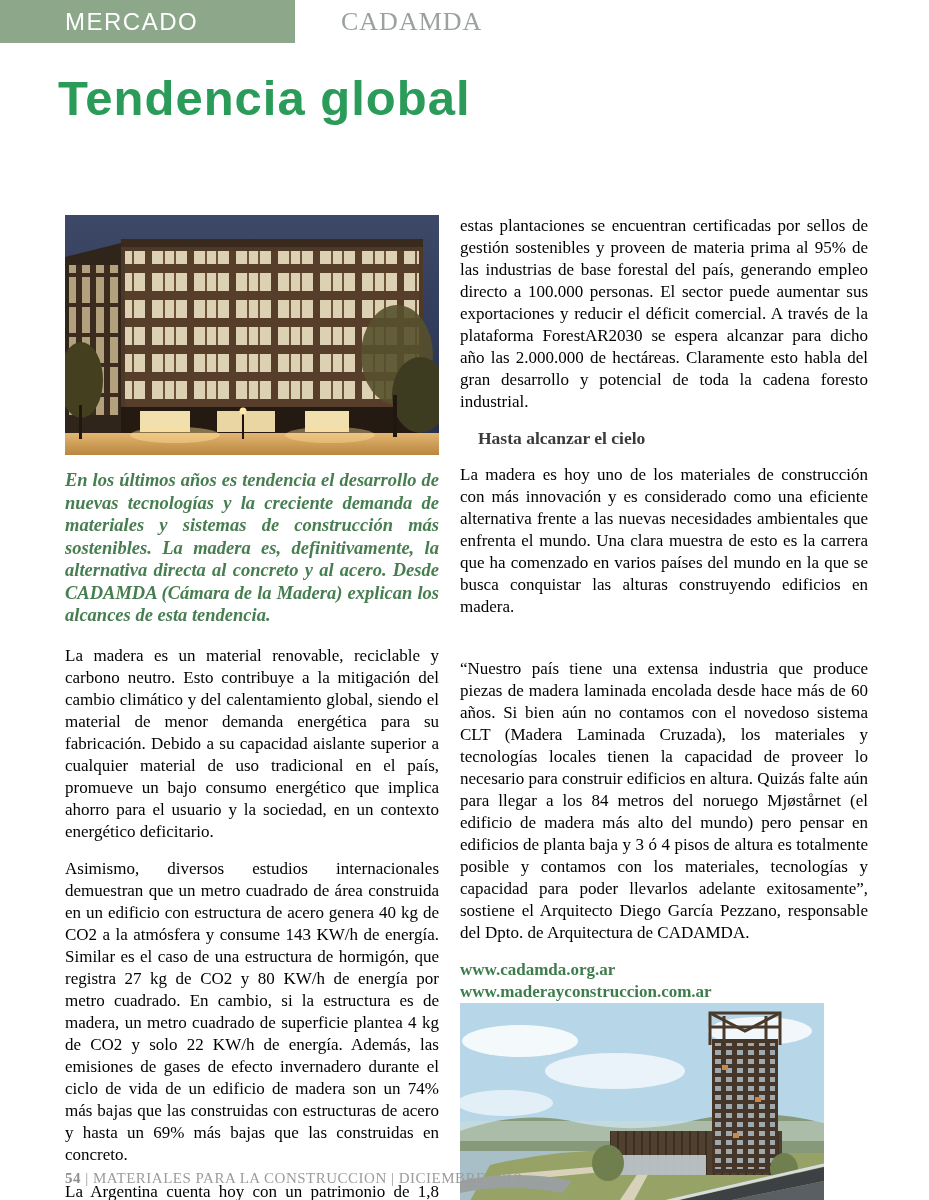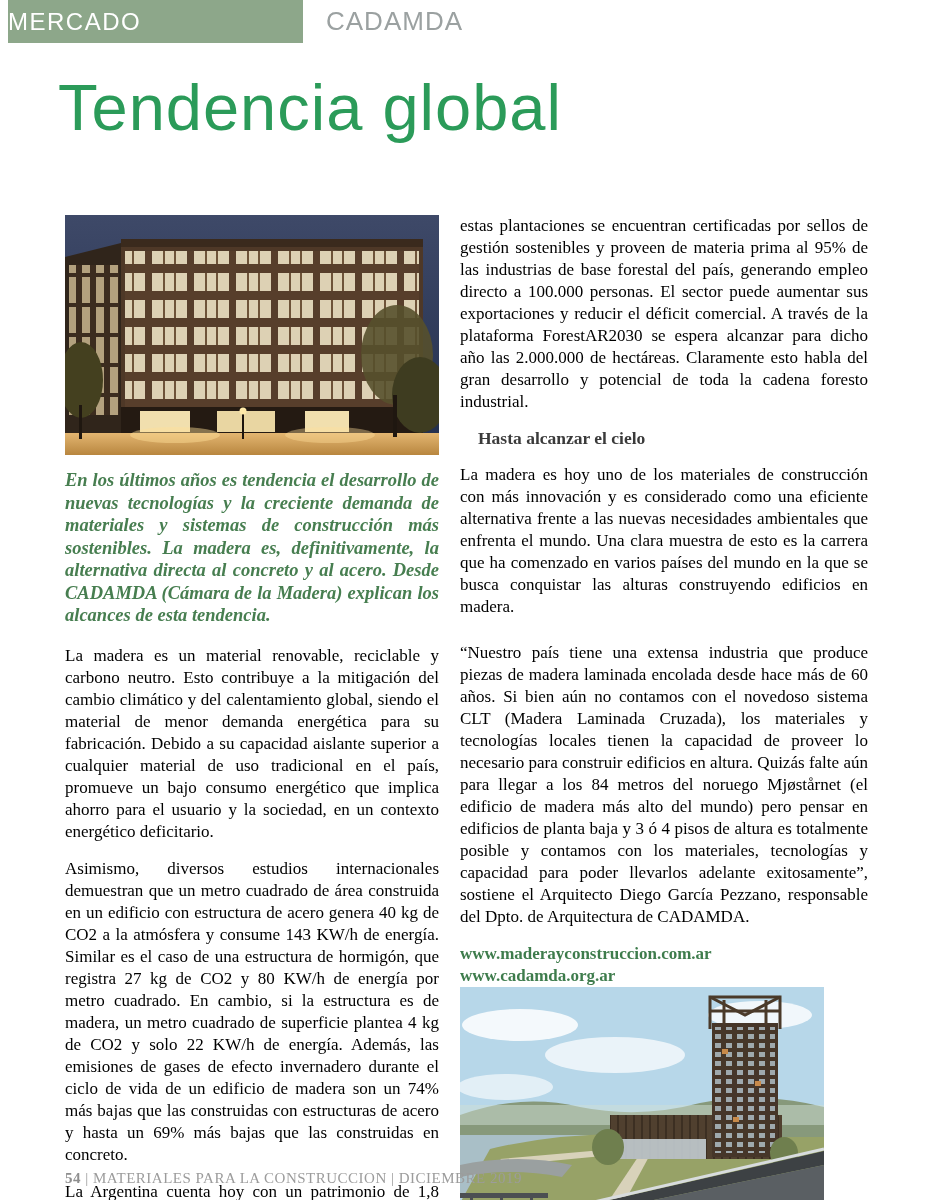--- a/index.html
+++ b/index.html
@@ -1,39 +1,39 @@
 <!DOCTYPE html>
 <html lang="es"><head>
 <meta charset="utf-8">
 <style>
   html,body{margin:0;padding:0;background:#ffffff;}
   .page{position:relative;width:929px;height:1200px;background:#fff;overflow:hidden;
         font-family:"Liberation Serif",serif;}
   
-  .kicker-bar{position:absolute;left:8px;top:0;width:295px;height:43px;background:#8da78a;
-        display:flex;align-items:center;box-sizing:border-box;}
+  .kicker-bar{position:absolute;left:0;top:0;width:295px;height:43px;background:#8da78a;
+        display:flex;align-items:center;padding-left:65px;box-sizing:border-box;}
   .kicker-label{color:#ffffff;font-family:"Liberation Sans",sans-serif;font-size:24px;letter-spacing:1.5px;}
-  .brand-label{position:absolute;left:326px;top:0;height:43px;display:flex;align-items:center;
-        color:#9ba1a1;font-family:Liberation Sans, sans-serif;font-size:26px;letter-spacing:1px;}
+  .brand-label{position:absolute;left:341px;top:0;height:43px;display:flex;align-items:center;
+        color:#9ba1a1;font-family:Liberation Serif, serif;font-size:26px;letter-spacing:1px;}
   
   .article-title{position:absolute;left:58px;top:70px;margin:0;font-family:"Liberation Sans",sans-serif;
-        font-weight:400;font-size:65px;color:#2b9b59;letter-spacing:1px;}
+        font-weight:700;font-size:49px;color:#2b9b59;letter-spacing:1px;}
   
   .col{position:absolute;top:215px;}
   .col-left{left:65px;width:374px;}
   .col-right{left:460px;width:408px;}
   figure.photo{margin:0;padding:0;}
   .photo1{width:374px;height:240px;}
   .photo2{width:364px;height:238px;margin-top:16px;}
   figure.photo svg{display:block;width:100%;height:100%;}
   .intro{margin:14px 0 18px;font-weight:700;font-style:italic;font-size:18.5px;line-height:22.5px;
         color:#477e50;text-align:justify;}
   .body-par{margin:0 0 15px;font-size:17px;line-height:22px;color:#000000;text-align:justify;}
   .subhead{margin:7px 18px 16px;font-size:17.5px;line-height:20px;color:#3a3a3a;font-weight:700;}
-  .quote-par{margin-top:24px;}
+  .quote-par{margin-top:40px;}
   .link-par{margin:0;font-weight:700;font-size:17px;line-height:22px;color:#3e7c4c;}
   
   .page-footer{position:absolute;left:65px;top:1170px;font-family:Liberation Serif, serif;
         font-size:15px;color:#9c9c9c;letter-spacing:0.5px;}
   .page-num{font-weight:700;color:#8e8e8e;}
 </style>
 </head>
 <body>
 
 <div class="page">
@@ -99,22 +99,22 @@
   </div>
 
   <div class="col col-right">
     <p class="body-par">estas plantaciones se encuentran certificadas por sellos de gestión sostenibles y proveen de materia prima al 95% de las industrias de base forestal del país, generando empleo directo a 100.000 personas. El sector puede aumentar sus exportaciones y reducir el déficit comercial. A través de la plataforma ForestAR2030 se espera alcanzar para dicho año las 2.000.000 de hectáreas. Claramente esto habla del gran desarrollo y potencial de toda la cadena foresto industrial.</p>
 
     <h2 class="subhead">Hasta alcanzar el cielo</h2>
 
     <p class="body-par">La madera es hoy uno de los materiales de construcción con más innovación y es considerado como una eficiente alternativa frente a las nuevas necesidades ambientales que enfrenta el mundo. Una clara muestra de esto es la carrera que ha comenzado en varios países del mundo en la que se busca conquistar las alturas construyendo edificios en madera.</p>
     <p class="body-par quote-par">“Nuestro país tiene una extensa industria que produce piezas de madera laminada encolada desde hace más de 60 años. Si bien aún no contamos con el novedoso sistema CLT (Madera Laminada Cruzada), los materiales y tecnologías locales tienen la capacidad de proveer lo necesario para construir edificios en altura. Quizás falte aún para llegar a los 84 metros del noruego Mjøstårnet (el edificio de madera más alto del mundo) pero pensar en edificios de planta baja y 3 ó 4 pisos de altura es totalmente posible y contamos con los materiales, tecnologías y capacidad para poder llevarlos adelante exitosamente”, sostiene el Arquitecto Diego García Pezzano, responsable del Dpto. de Arquitectura de CADAMDA.</p>
 
+    <p class="link-par">www.cadamda.org.ar</p>
     <p class="link-par">www.maderayconstruccion.com.ar</p>
-    <p class="link-par">www.cadamda.org.ar</p>
 
     <figure class="photo photo2">
       <svg viewBox="0 0 364 238" aria-hidden="true">
         <defs>
           <pattern id="tw" width="11" height="9" patternUnits="userSpaceOnUse">
             <rect width="11" height="9" fill="#463629"></rect>
             <rect x="2" y="2" width="6" height="5" fill="#9fa9ad"></rect>
           </pattern>
           <pattern id="siding" width="8" height="42" patternUnits="userSpaceOnUse">
             <rect width="8" height="42" fill="#50402f"></rect>

